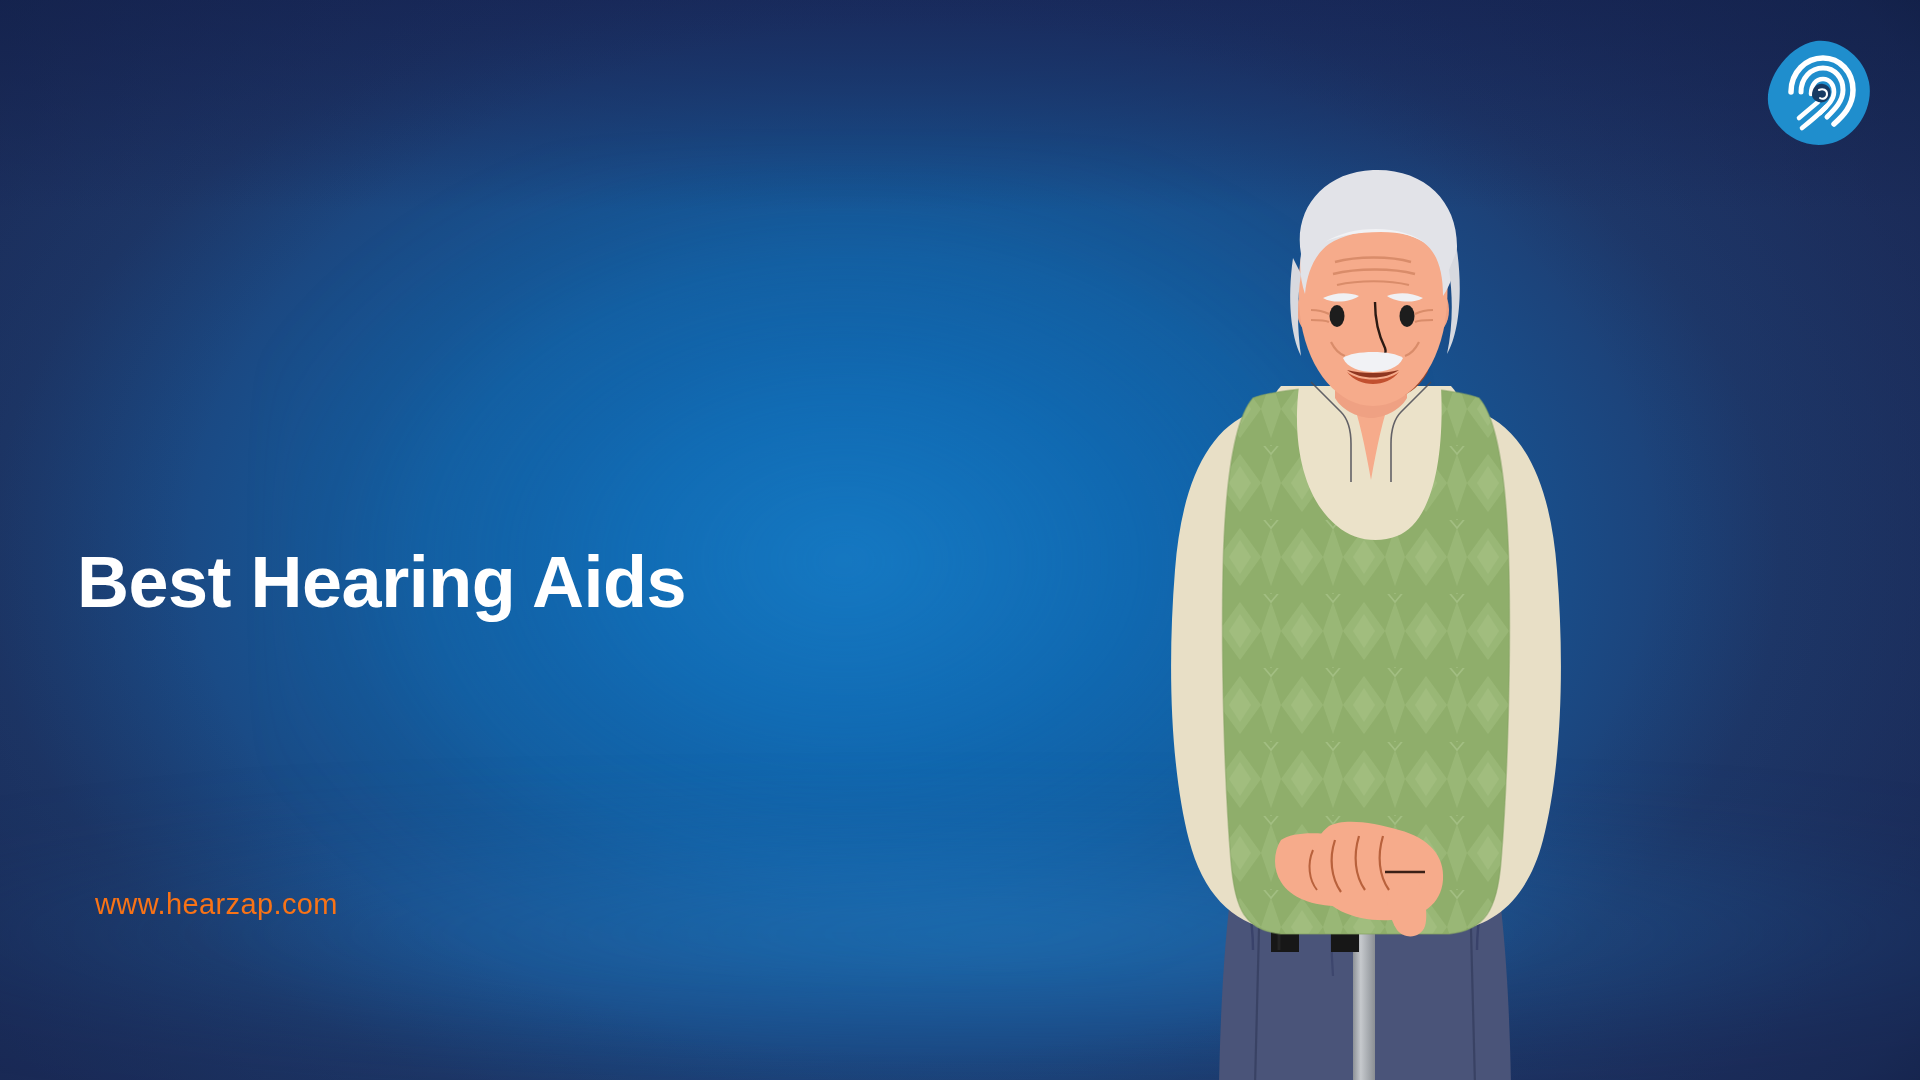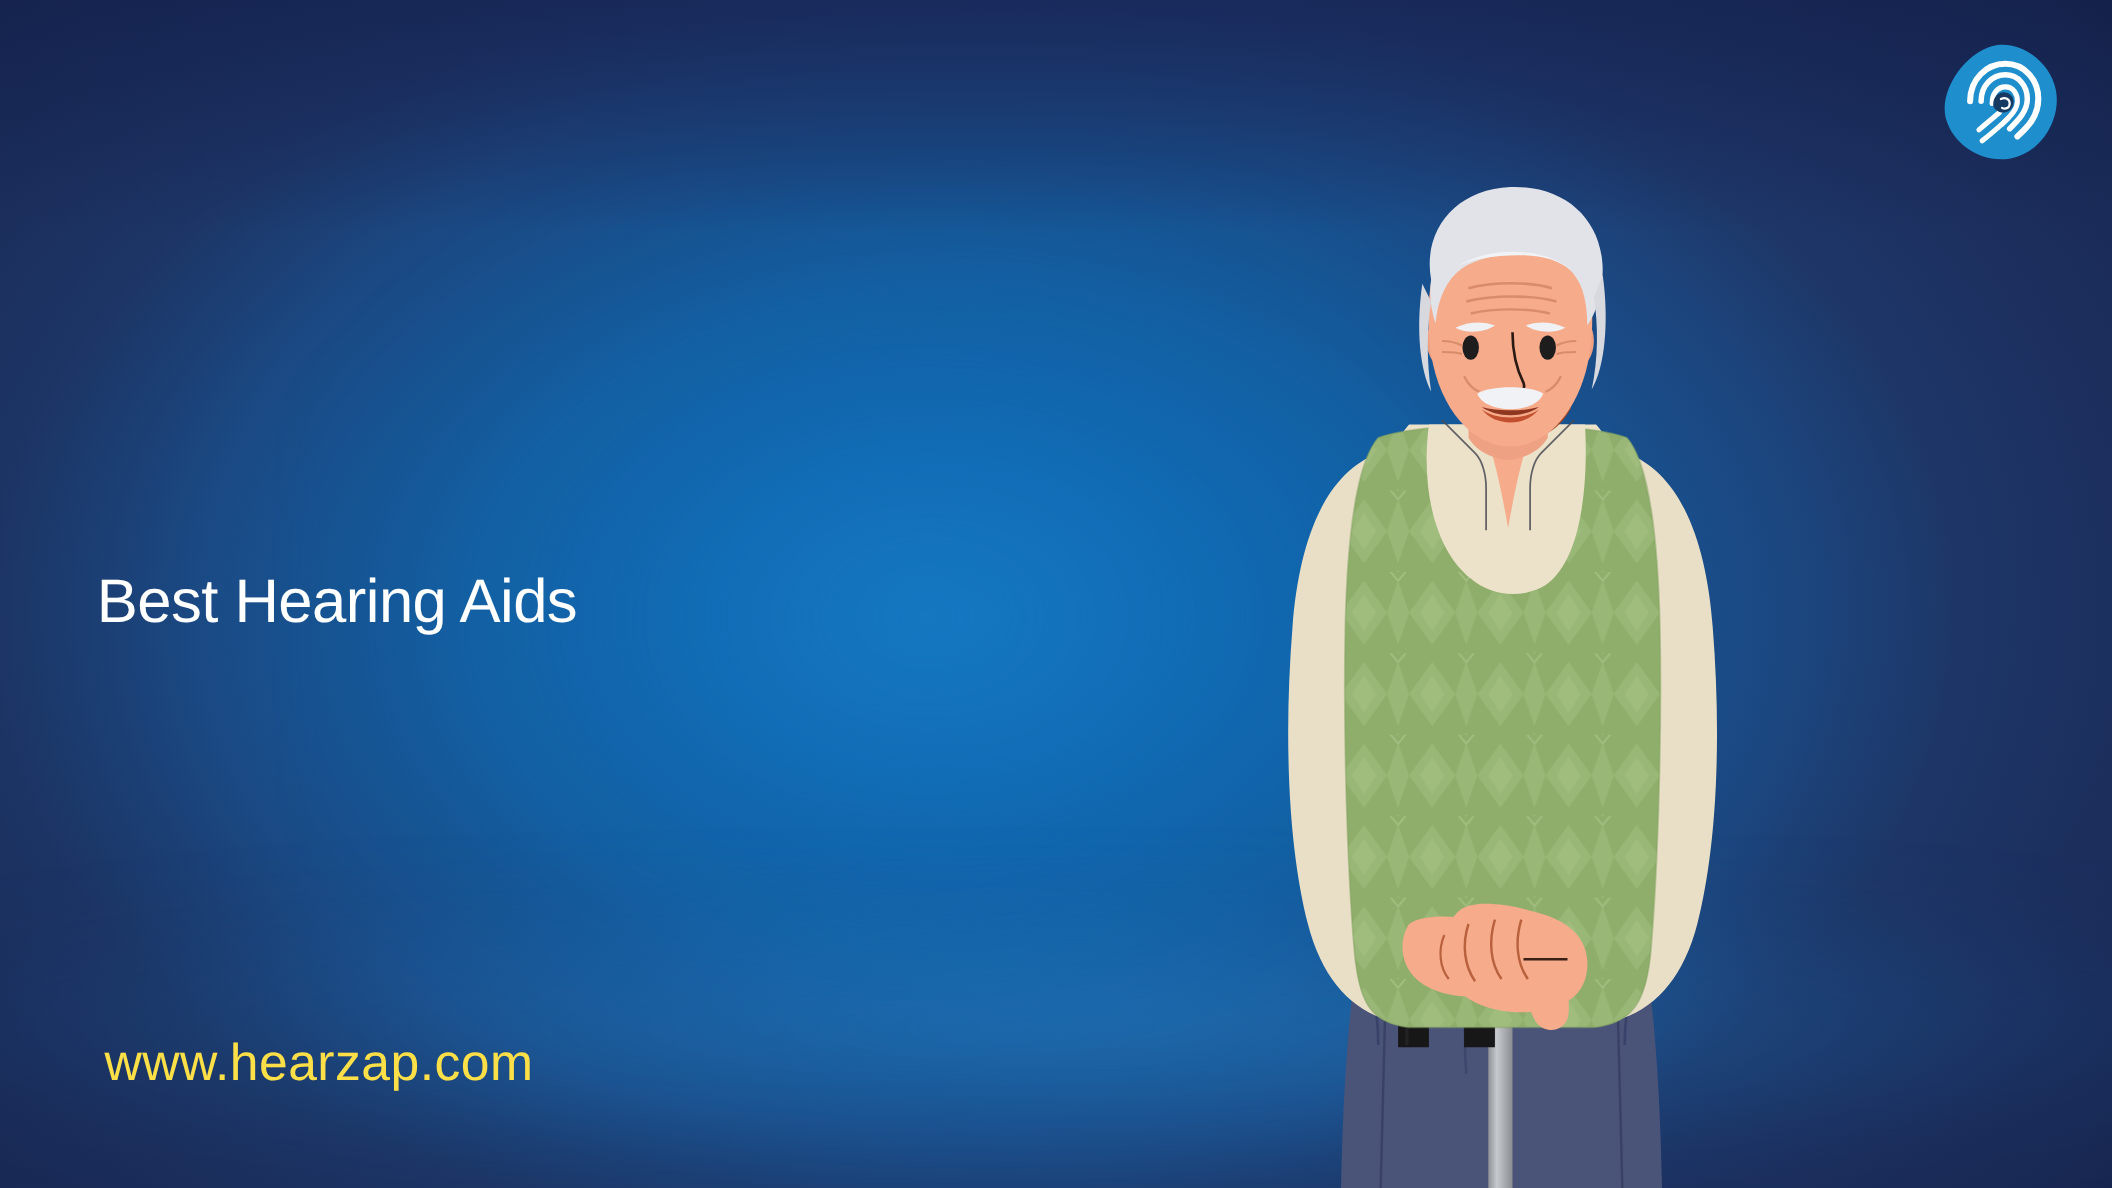--- a/index.html
+++ b/index.html
@@ -61,40 +61,40 @@
                 rgba(12,22,52,0.72) 100%);
   }
   .bg-topdark {
     position: absolute; left:0; top:0; width:100%; height: 210px;
     background: linear-gradient(to bottom, rgba(24,40,90,0.85), rgba(24,40,90,0));
   }
 
   
   .headline {
     position: absolute;
-    left: 88px;
+    left: 77px;
     top: 420px;
     width: 900px;
-    font-size: 56px;
-    font-weight: 400;
+    font-size: 72px;
+    font-weight: 700;
     line-height: 1.50;
     letter-spacing: -0.5px;
     color: #ffffff;
     white-space: pre-line;
   }
   .headline .accent { color: #29abe2; }
 
   .site-url {
     position: absolute;
     left: 95px;
-    top: 938px;
-    font-size: 47px;
+    top: 888px;
+    font-size: 29px;
     font-weight: 300;
     letter-spacing: 0.4px;
-    color: #fde047;
+    color: #f97316;
   }
 
   
   .logo {
     position: absolute;
     right: 48px;
     top: 38px;
     width: 108px;
     height: 108px;
   }

